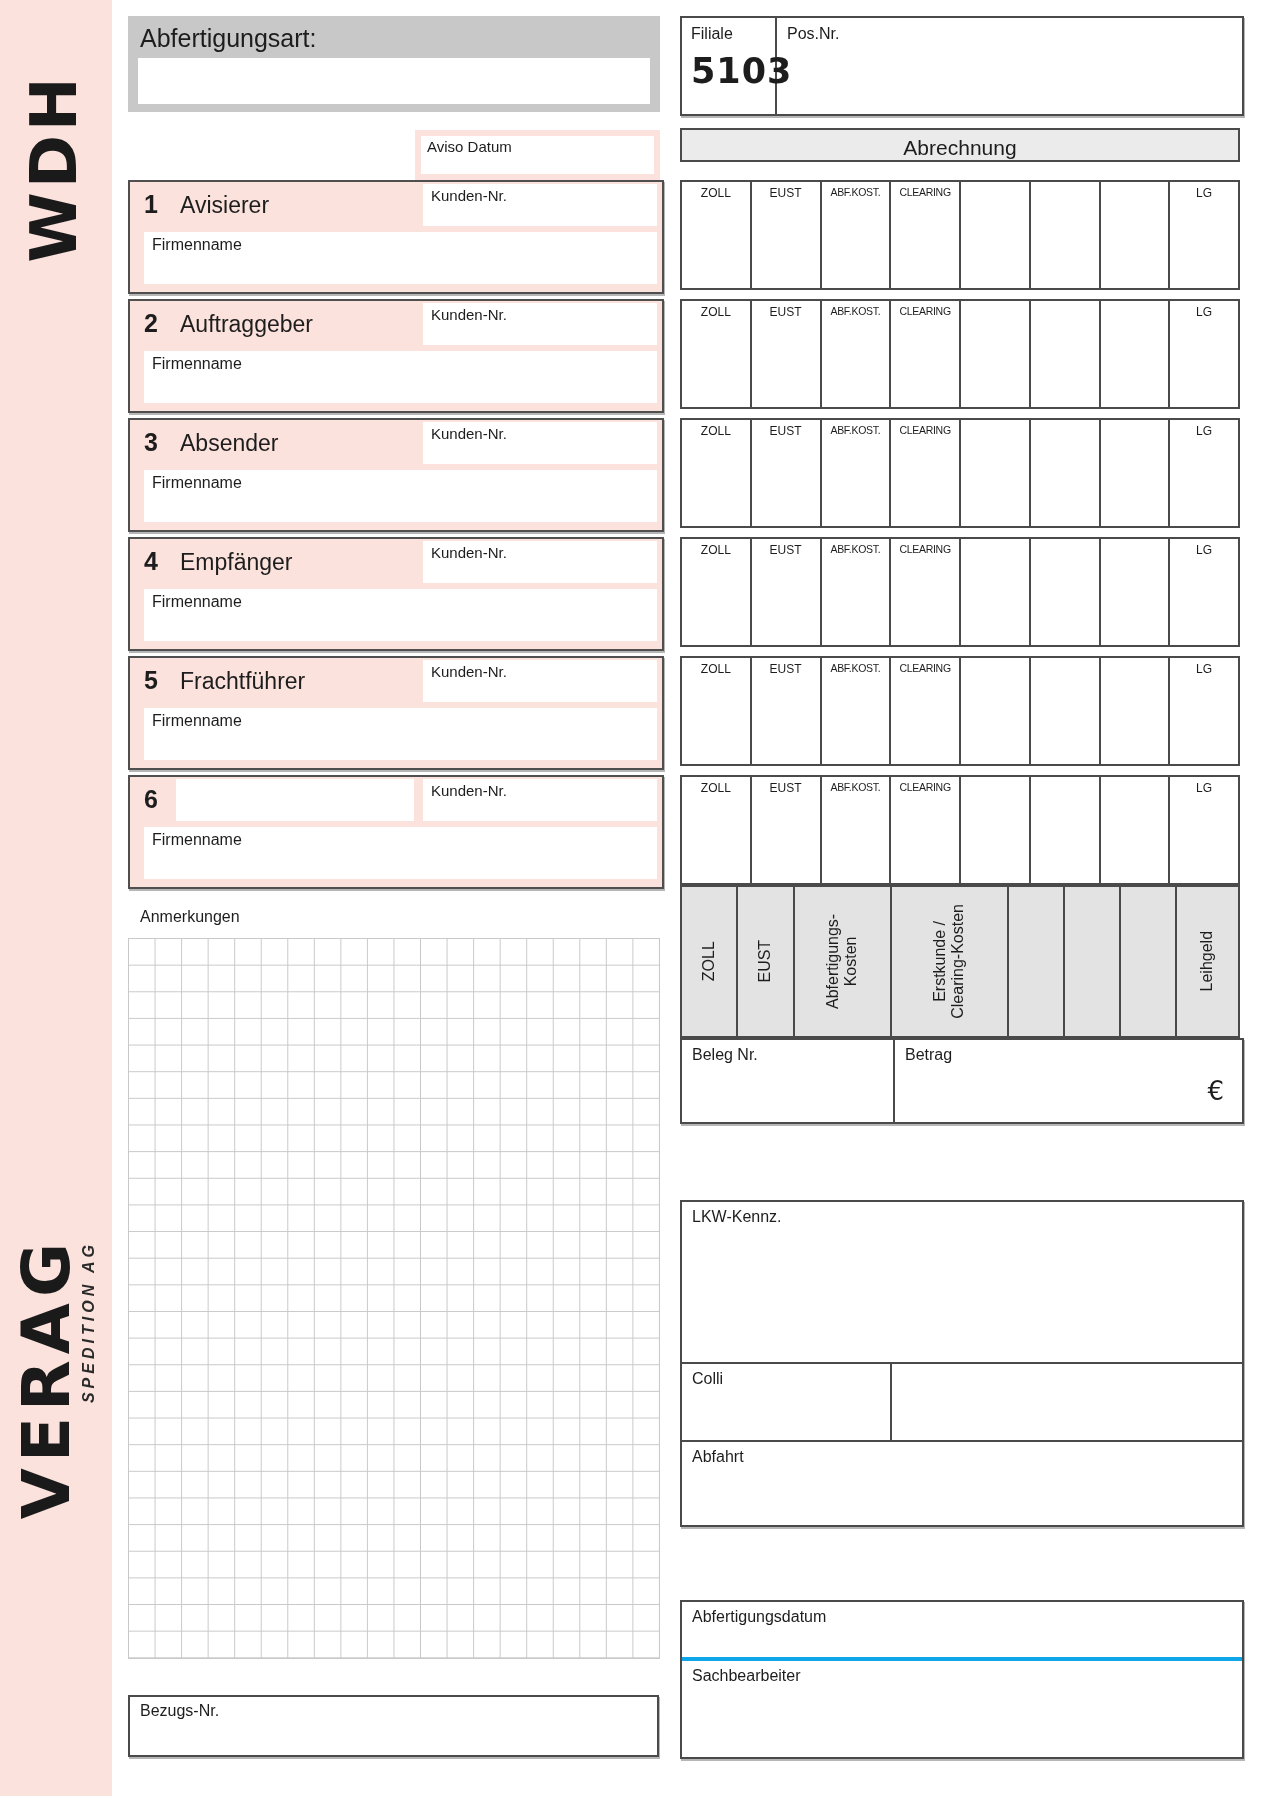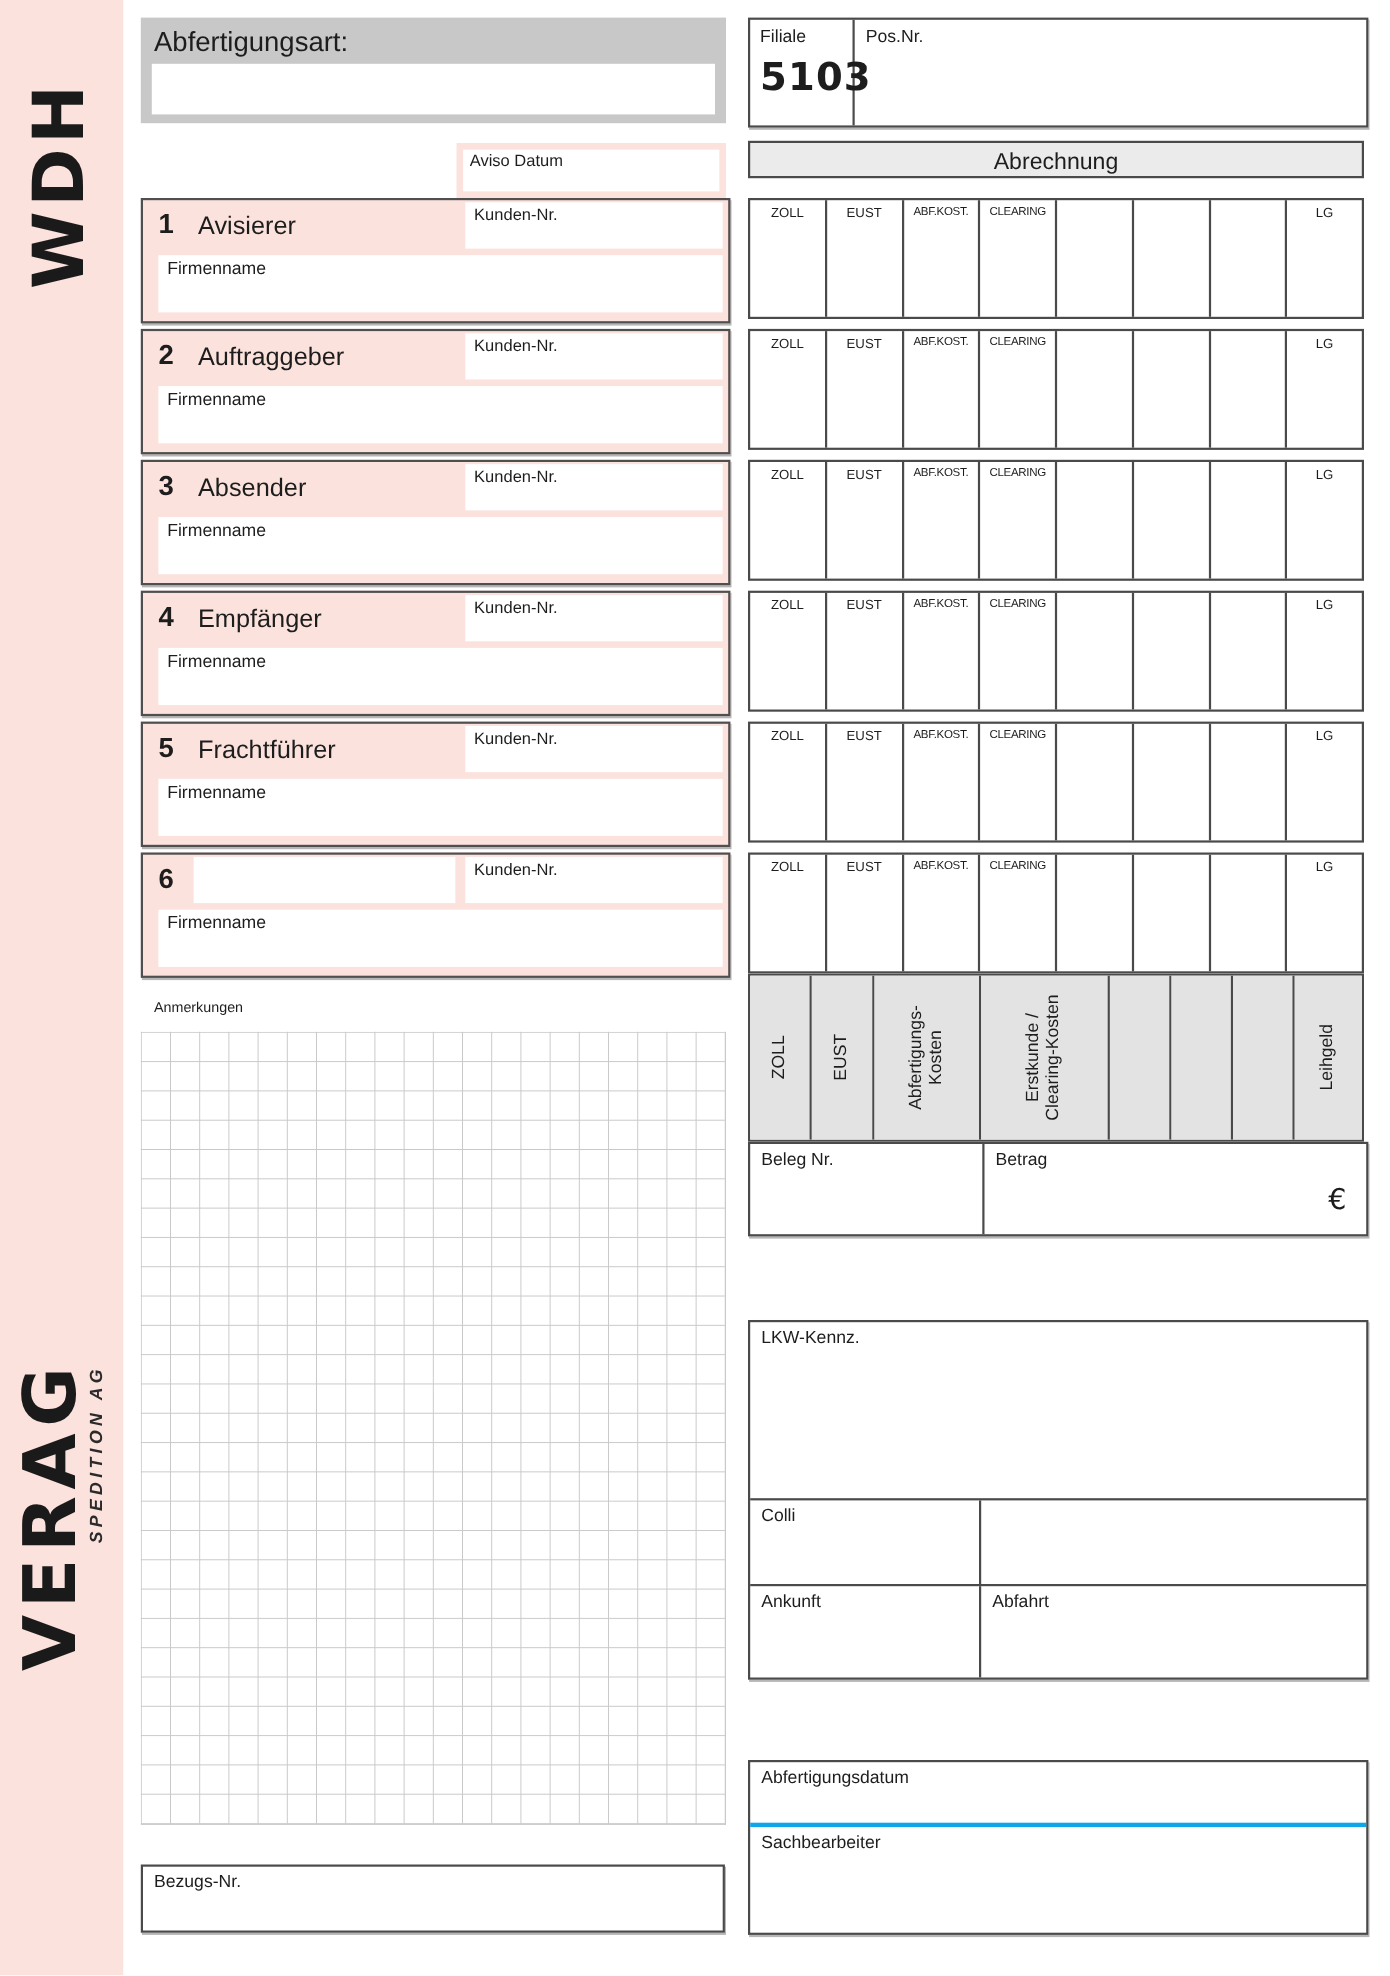--- a/index.html
+++ b/index.html
@@ -82,21 +82,21 @@
   .t-left{width:210px;border-right:2px solid #4a4a4a;padding:5px 0 0 10px;box-sizing:border-box;}
   .t-right{flex:1;padding:5px 0 0 10px;box-sizing:border-box;}
 
   
   #processing{left:680px;top:1600px;width:560px;height:155px;}
   #p-datum{position:absolute;left:0;right:0;top:0;height:55px;padding:5px 0 0 10px;box-sizing:border-box;}
   #p-sach{position:absolute;left:0;right:0;top:55px;bottom:0;border-top:4px solid #0ea5e9;
       padding:5px 0 0 10px;box-sizing:border-box;}
 
   
-  #anm-label{left:140px;top:908px;font-size:13px;}
+  #anm-label{left:140px;top:908px;font-size:16px;}
   #anm-grid{left:128px;top:938px;width:531px;height:720px;background:#fff;
       border-right:1px solid #c9c9c9;border-bottom:1px solid #c9c9c9;
       background-image:linear-gradient(to right,#c9c9c9 1px,transparent 1px),
                        linear-gradient(to bottom,#c9c9c9 1px,transparent 1px);
       background-size:26.55px 26.65px;}
 
   
   #bezug{left:128px;top:1695px;width:531px;height:62px;padding:4px 0 0 10px;box-sizing:border-box;}
 </style>
 </head>
@@ -304,23 +304,20 @@
   <div id="transport" class="abs box">
     <div id="t-lkw" class="t-row">
       <span class="lbl">LKW-Kennz.</span>
     </div>
     <div id="t-cg" class="t-row">
       <div class="t-left">
         <span class="lbl">Colli</span>
       </div>
     </div>
     <div id="t-aa" class="t-row">
-      <div class="t-left">
-        <span class="lbl">Ankunft</span>
-      </div>
       <div class="t-right">
         <span class="lbl">Abfahrt</span>
       </div>
     </div>
   </div>
 
   <div id="processing" class="abs box">
     <div id="p-datum">
       <span class="lbl">Abfertigungsdatum</span>
     </div>

